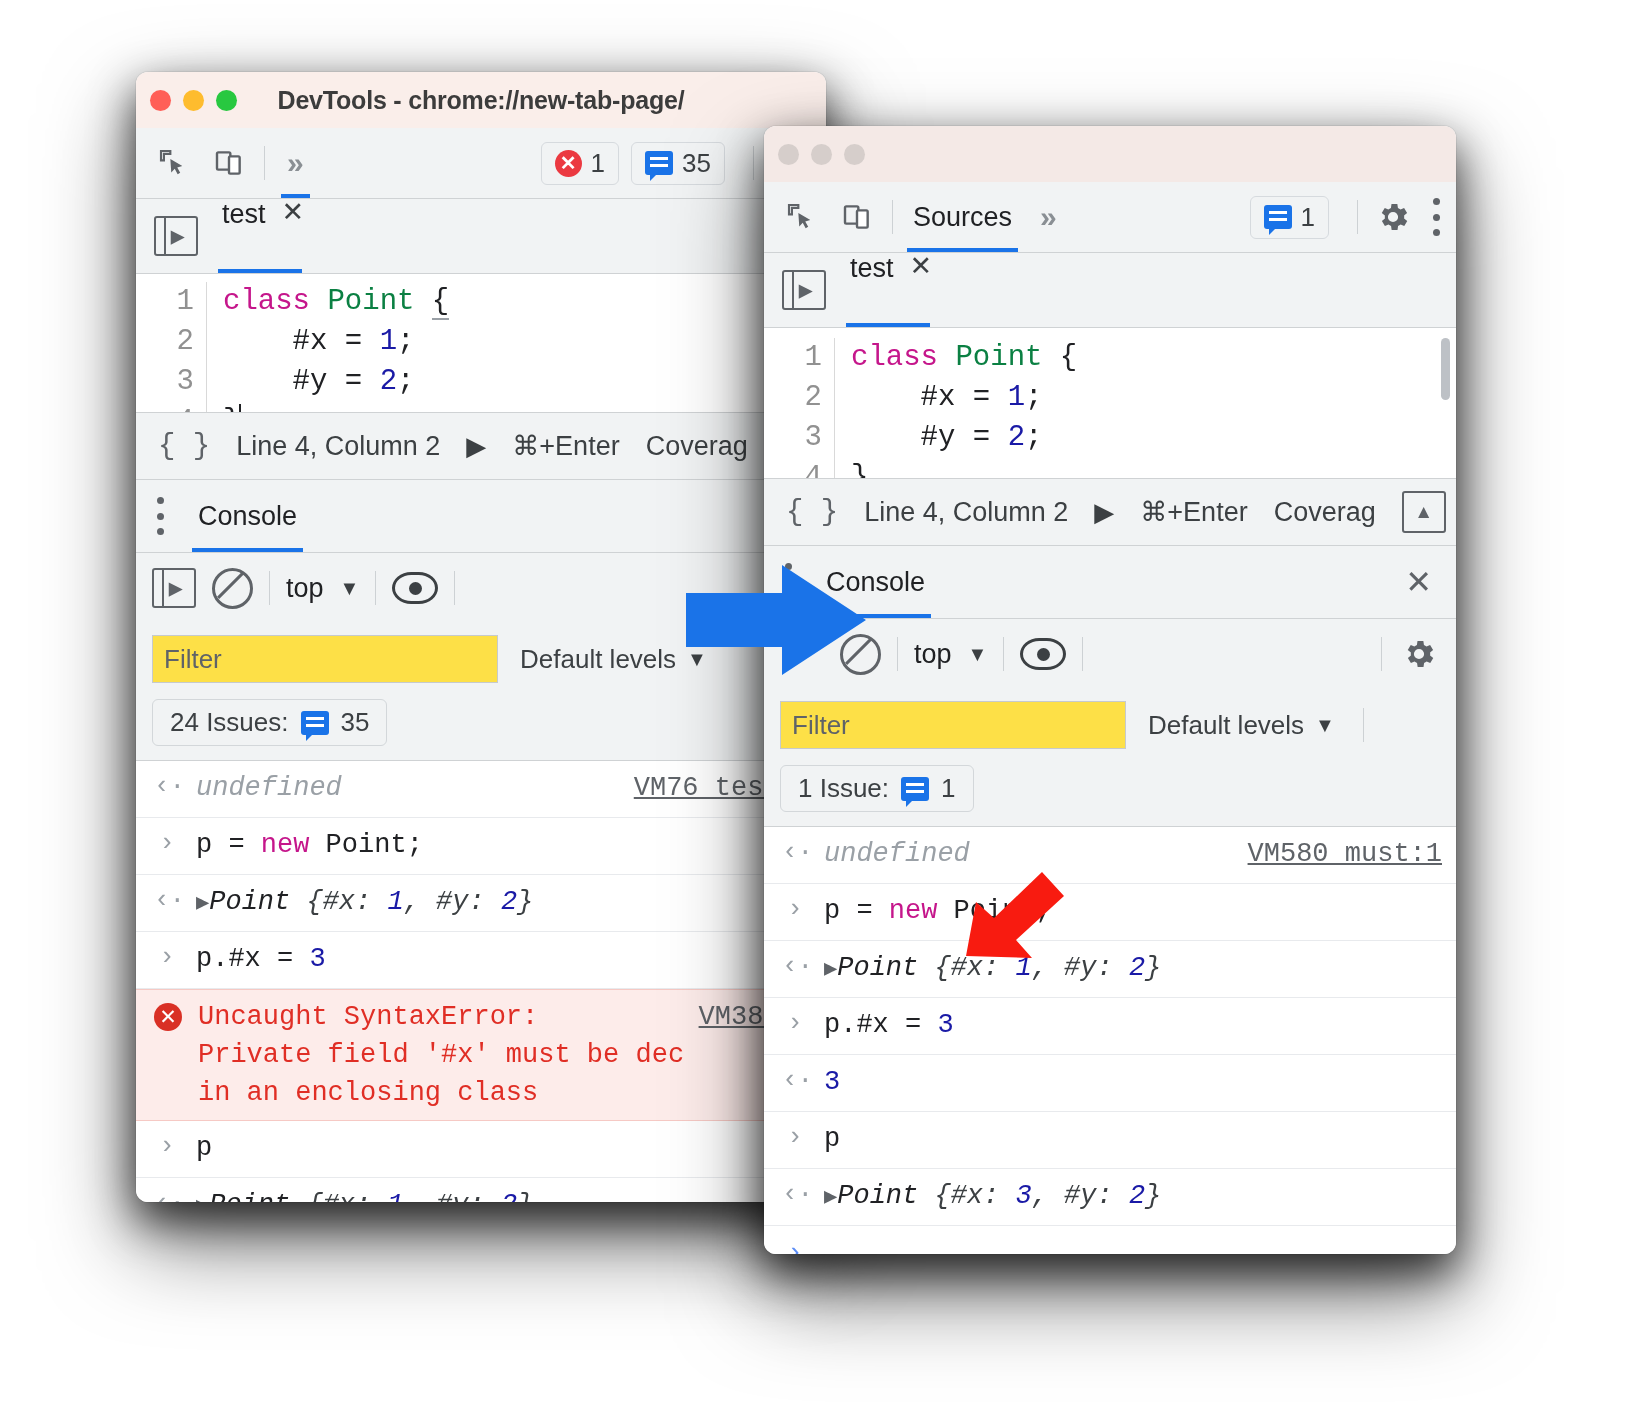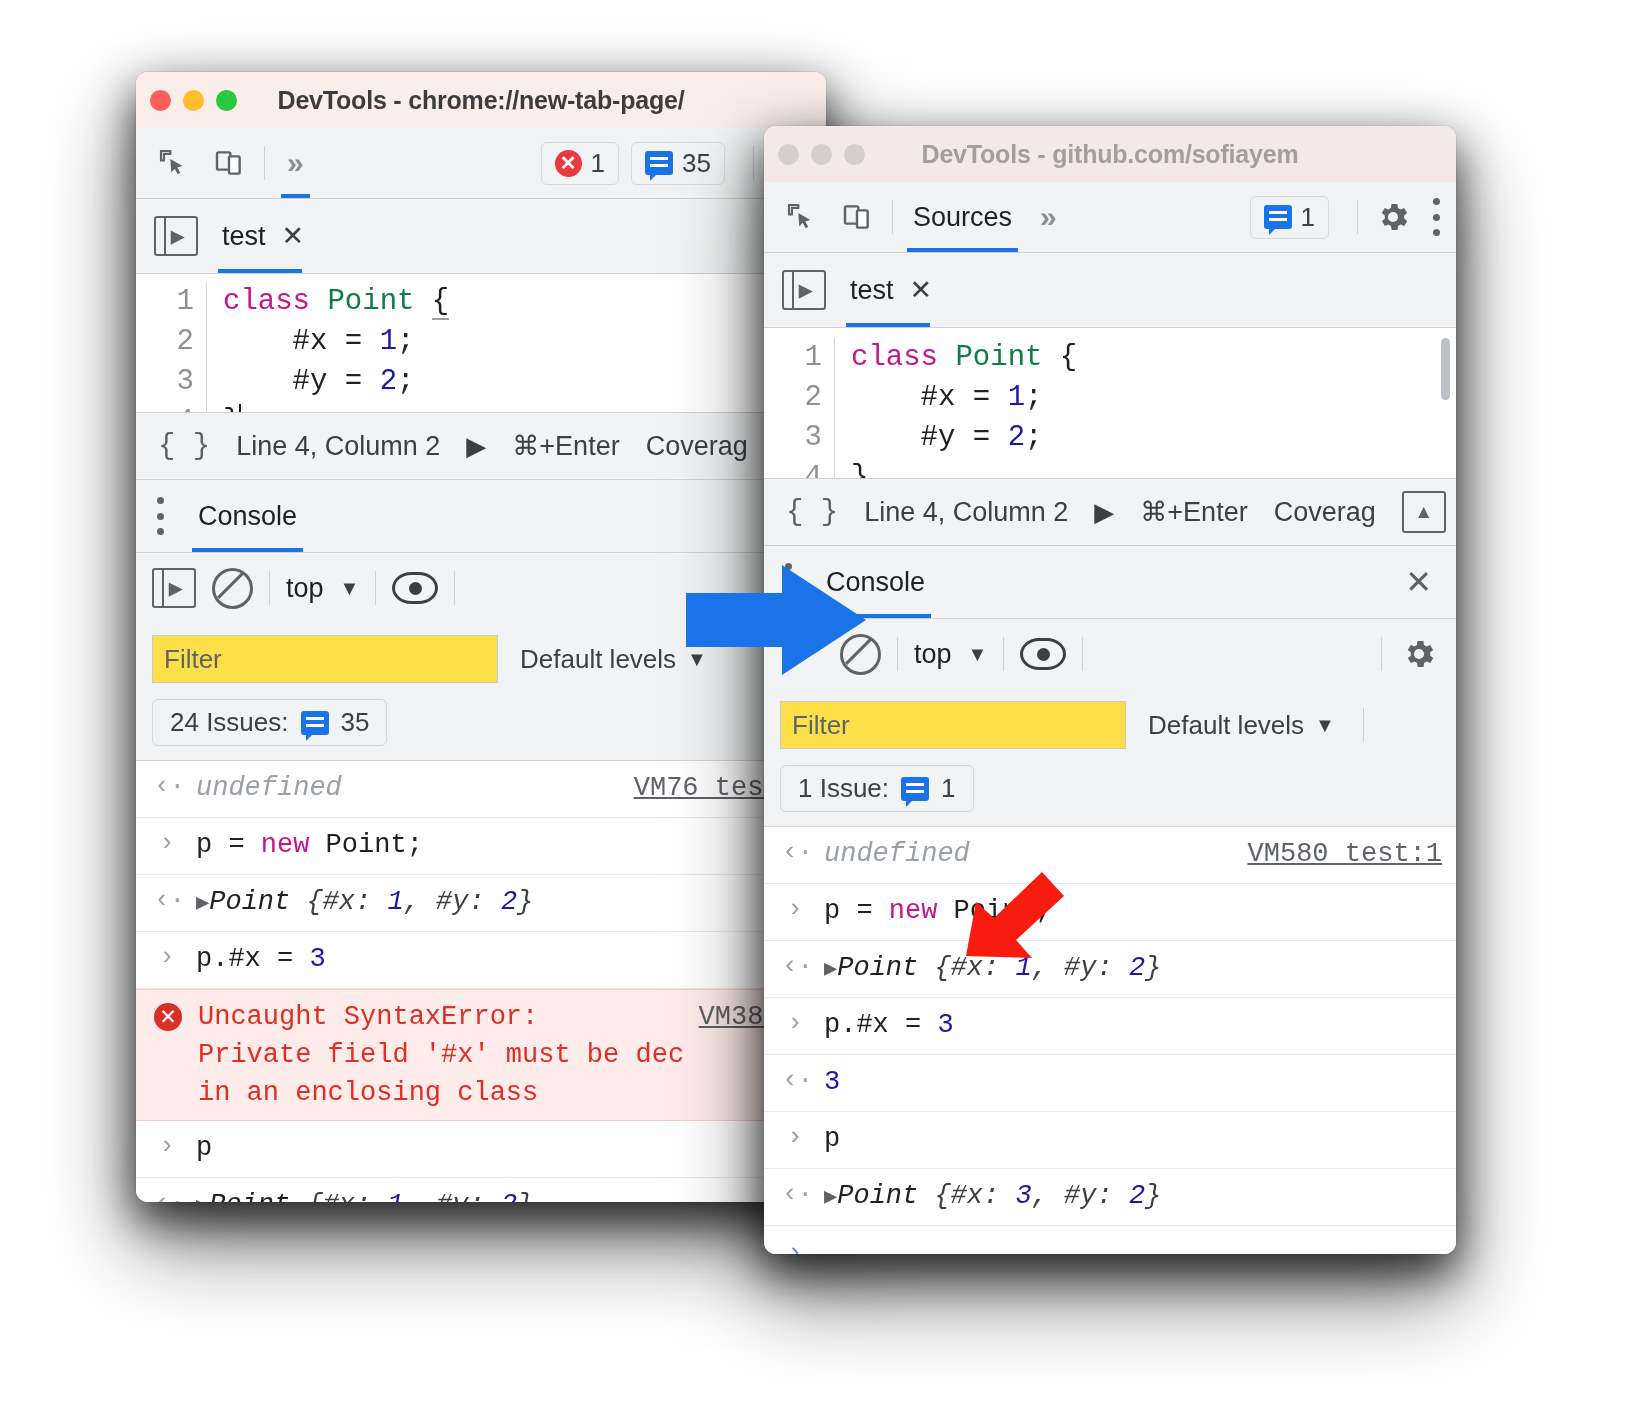--- a/index.html
+++ b/index.html
@@ -107,21 +107,21 @@
     width:40px;height:36px;border:2.5px solid #5f6368;border-radius:3px;
     display:flex;align-items:center;flex:none;
   }
   .panelicon i{
     width:8px;height:100%;border-right:2.5px solid #5f6368;display:block;flex:none;
   }
   .panelicon b{
     font-size:17px;color:#5f6368;margin-left:5px;line-height:1;
   }
   .filetab{
-    height:74px;display:flex;align-items:center;gap:16px;
+    height:74px;display:flex;align-items:flex-start;gap:16px;
     font-size:27px;color:#202124;position:relative;padding:0 4px;
   }
   .filetab::after{
     content:"";position:absolute;left:0;width:84px;bottom:0;height:4px;background:#1a73e8;
   }
   .xclose{font-size:27px;color:#3c4043;line-height:1;}
 
   
   .editor{
     background:#fff;position:relative;overflow:hidden;
@@ -440,21 +440,20 @@
   </svg>
 
   <div class="window" style="left:764px;top:126px;width:692px;height:1128px;">
 
     <div class="titlebar tb-inactive">
       <div class="dots">
         <span class="dot off"></span>
         <span class="dot off"></span>
         <span class="dot off"></span>
       </div>
-      <div class="wtitle dim">DevTools - github.com/sofiayem</div>
     </div>
 
     <div class="dt-toolbar">
       <span class="icon-btn">
         <svg width="32" height="32" viewBox="0 0 24 24">
           <path d="M3 3h7v2.2H5.2V10H3V3z" fill="none" stroke="#5f6368" stroke-width="1.6"></path>
           <path d="M10 9l9 5.2-3.8 1.1 2.2 4.1-1.9 1-2.2-4.1-2.6 2.9z" fill="#5f6368"></path>
         </svg>
       </span>
       <span class="icon-btn">
@@ -579,21 +578,21 @@
         <span>1 Issue:</span>
         <span class="issue-glyph"></span>
         <span>1</span>
       </span>
     </div>
 
     <div class="msgs">
       <div class="msg">
         <span class="marker in">‹·</span>
         <span class="mbody ret">undefined</span>
-        <span class="src">VM580 test:1</span>
+        <span class="src">VM580 must:1</span>
       </div>
       <div class="msg">
         <span class="marker">›</span>
         <span class="mbody">p = <span class="kw-new">new</span> Point;</span>
       </div>
       <div class="msg">
         <span class="marker in">‹·</span>
         <span class="mbody"><span class="tri">▶</span><span class="objname">Point</span><span class="obj"> {#x: </span><span class="num">1</span><span class="obj">, #y: </span><span class="num">2</span><span class="obj">}</span></span>
       </div>
       <div class="msg">

